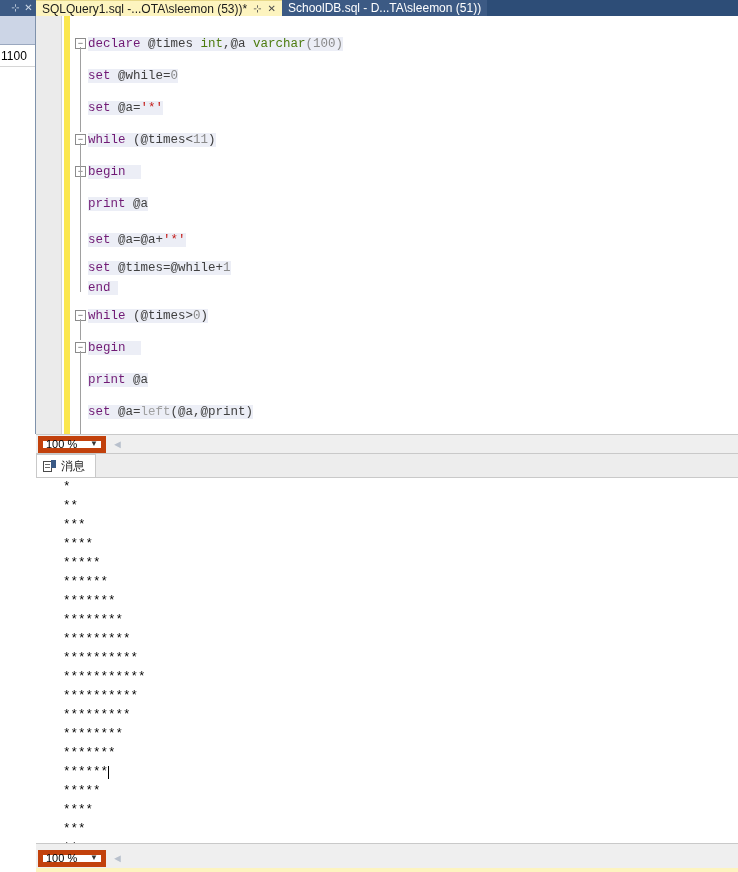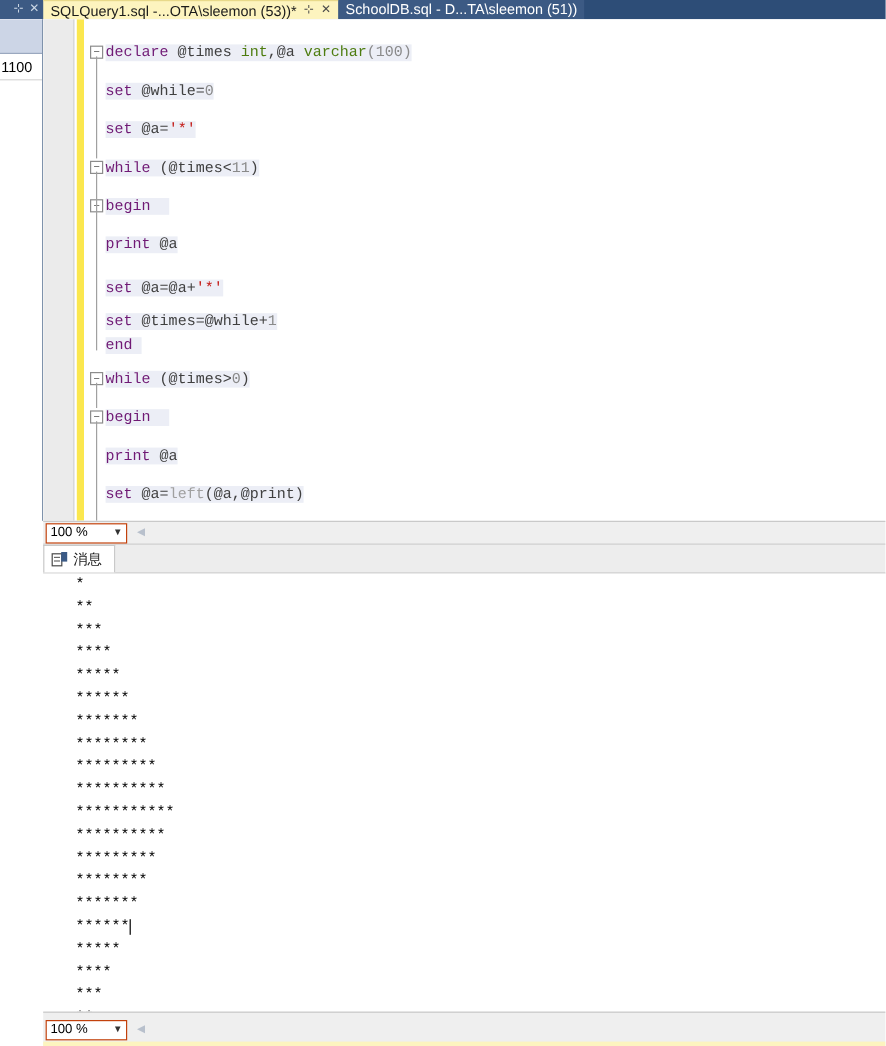--- a/index.html
+++ b/index.html
@@ -176,21 +176,21 @@
     border-top: 1px solid #c9c9c9;
     border-bottom: 1px solid #c9c9c9;
     box-sizing: border-box;
     display: flex;
     align-items: center;
   }
   .zoom-select {
     width: 68px; height: 17px;
     margin-left: 2px;
     background: #ffffff;
-    border: 1px solid #c2410c;
+    border: 5px solid #c2410c;
     box-sizing: border-box;
     display: flex;
     align-items: center;
     justify-content: space-between;
     padding: 0 3px;
     font-size: 11px;
     color: #000000;
   }
   .zoom-select .caret {
     font-size: 8px;

